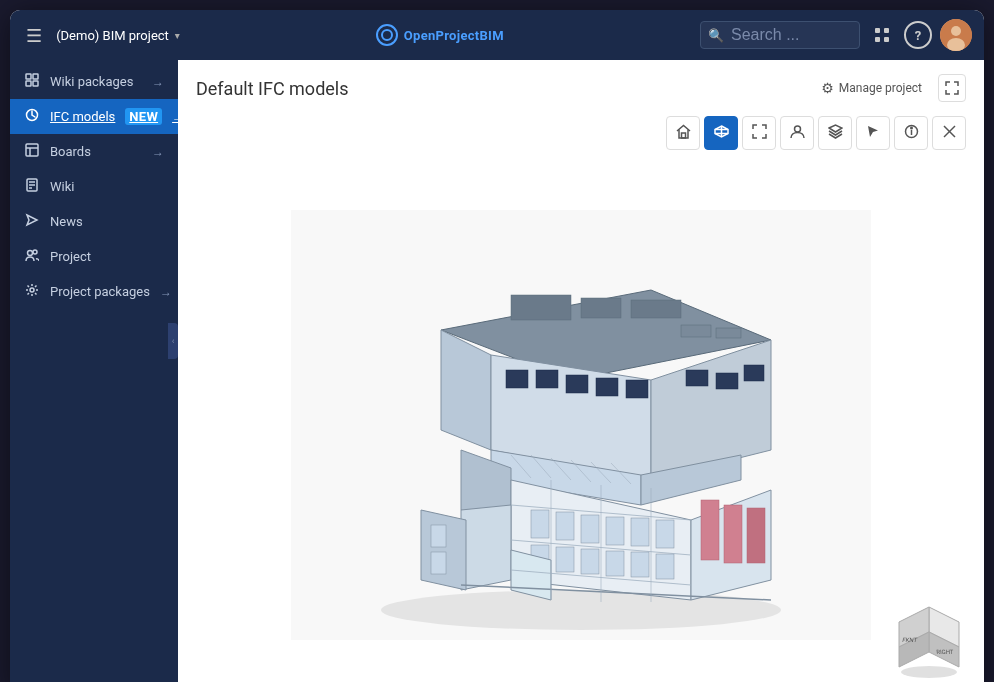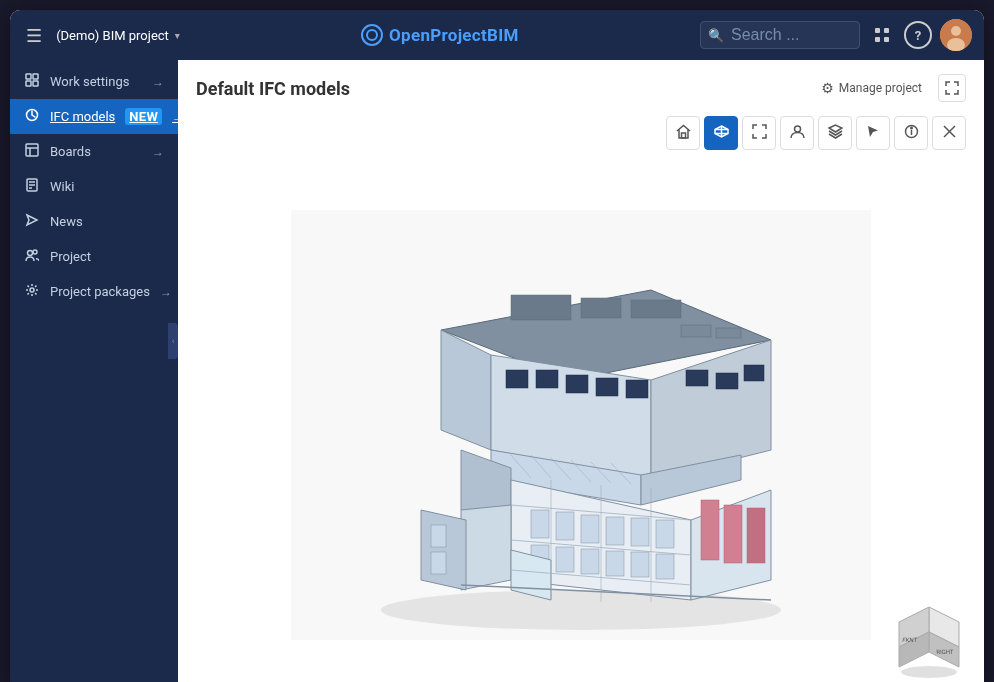--- a/index.html
+++ b/index.html
@@ -69,21 +69,21 @@
     }
     .logo-icon::before {
       content: '';
       width: 8px;
       height: 8px;
       border: 2px solid #4a9eff;
       border-radius: 50%;
     }
     .logo-text {
       color: #fff;
-      font-size: 17px;
+      font-size: 13px;
       font-weight: 600;
       letter-spacing: 0.3px;
     }
     .logo-text span {
       color: #4a9eff;
       font-weight: 700;
     }
     .navbar-right {
       display: flex;
       align-items: center;
@@ -204,21 +204,21 @@
     }
     .content-header {
       display: flex;
       align-items: center;
       justify-content: space-between;
       padding: 14px 18px 10px;
       flex-shrink: 0;
     }
     .page-title-text {
       font-size: 18px;
-      font-weight: 700;
+      font-weight: 400;
       color: #333;
     }
     .manage-models-btn {
       display: flex;
       align-items: center;
       gap: 5px;
       color: #555;
       font-size: 12px;
       cursor: pointer;
       padding: 4px 8px;
@@ -367,21 +367,21 @@
     <div class="sidebar">
 
       <div id="sidebar-items-container">
           <div class="sidebar-item">
       <span class="item-icon" style="color:#c5cfe0"><svg width="14" height="14" viewBox="0 0 14 14" fill="none" stroke="#c5cfe0" stroke-width="1.5">
                 <rect x="1" y="1" width="5" height="5" rx="0.5"></rect>
                 <rect x="8" y="1" width="5" height="5" rx="0.5"></rect>
                 <rect x="1" y="8" width="5" height="5" rx="0.5"></rect>
                 <rect x="8" y="8" width="5" height="5" rx="0.5"></rect>
               </svg></span>
-      <span class="item-label">Work settings</span>
+      <span class="item-label">Wiki packages</span>
 
       <span class="arrow">→</span>
     </div>
           <div class="sidebar-item active">
       <span class="item-icon" style="color:#fff"><svg width="14" height="14" viewBox="0 0 14 14" fill="none" stroke="currentColor" stroke-width="1.5">
                 <circle cx="7" cy="7" r="5.5"></circle>
                 <path d="M7 3v4l3 2" stroke-linecap="round"></path>
               </svg></span>
       <span class="item-label">IFC models</span>
       <span class="badge-new">NEW</span>

